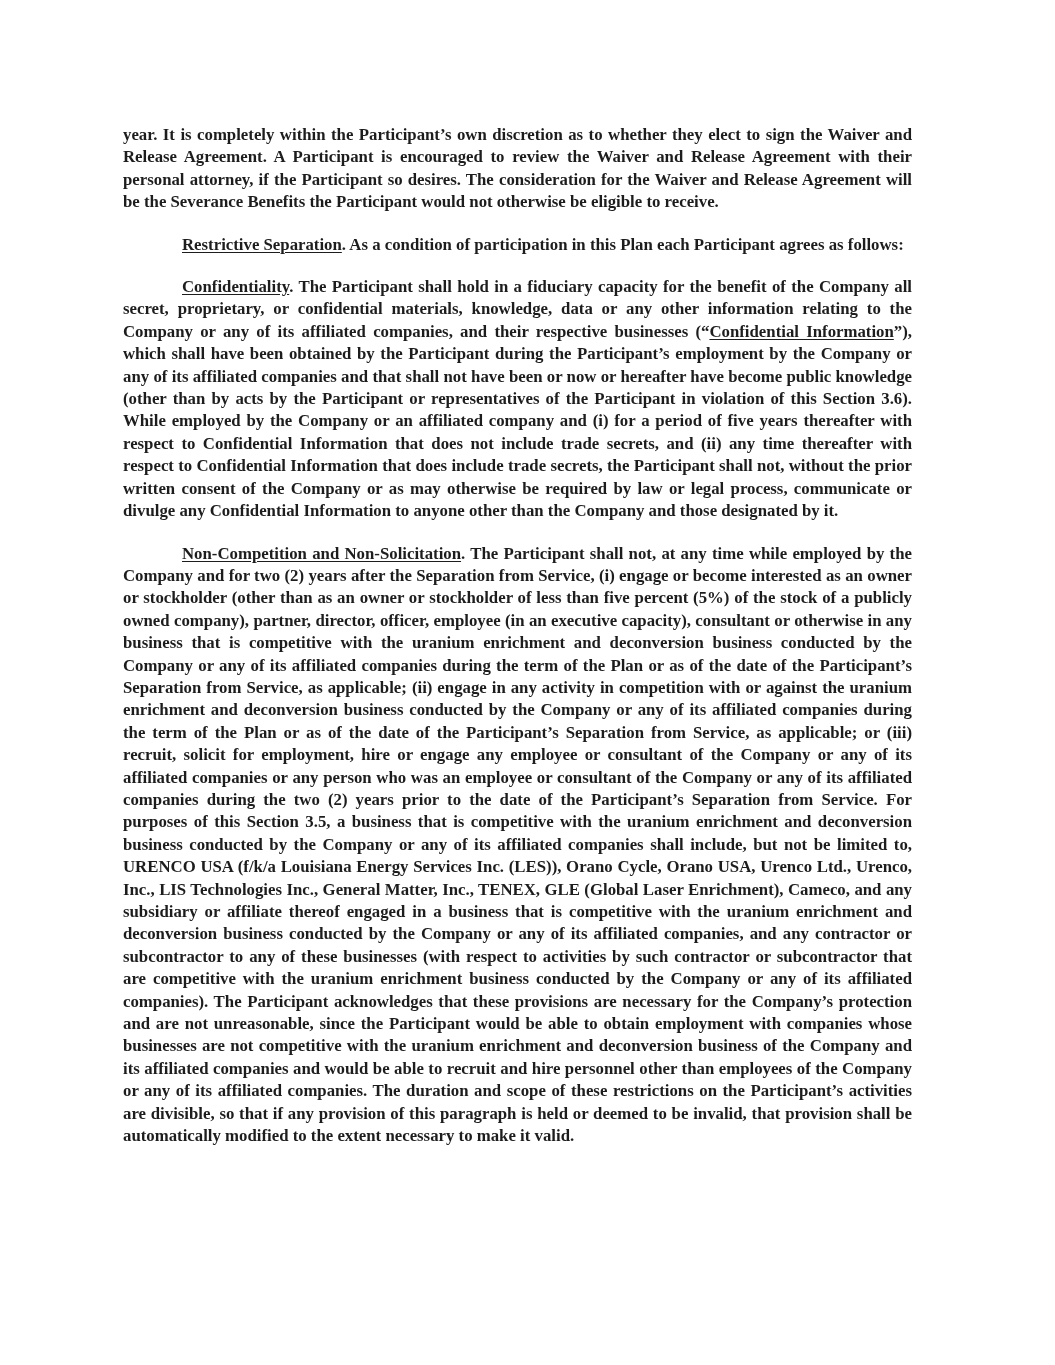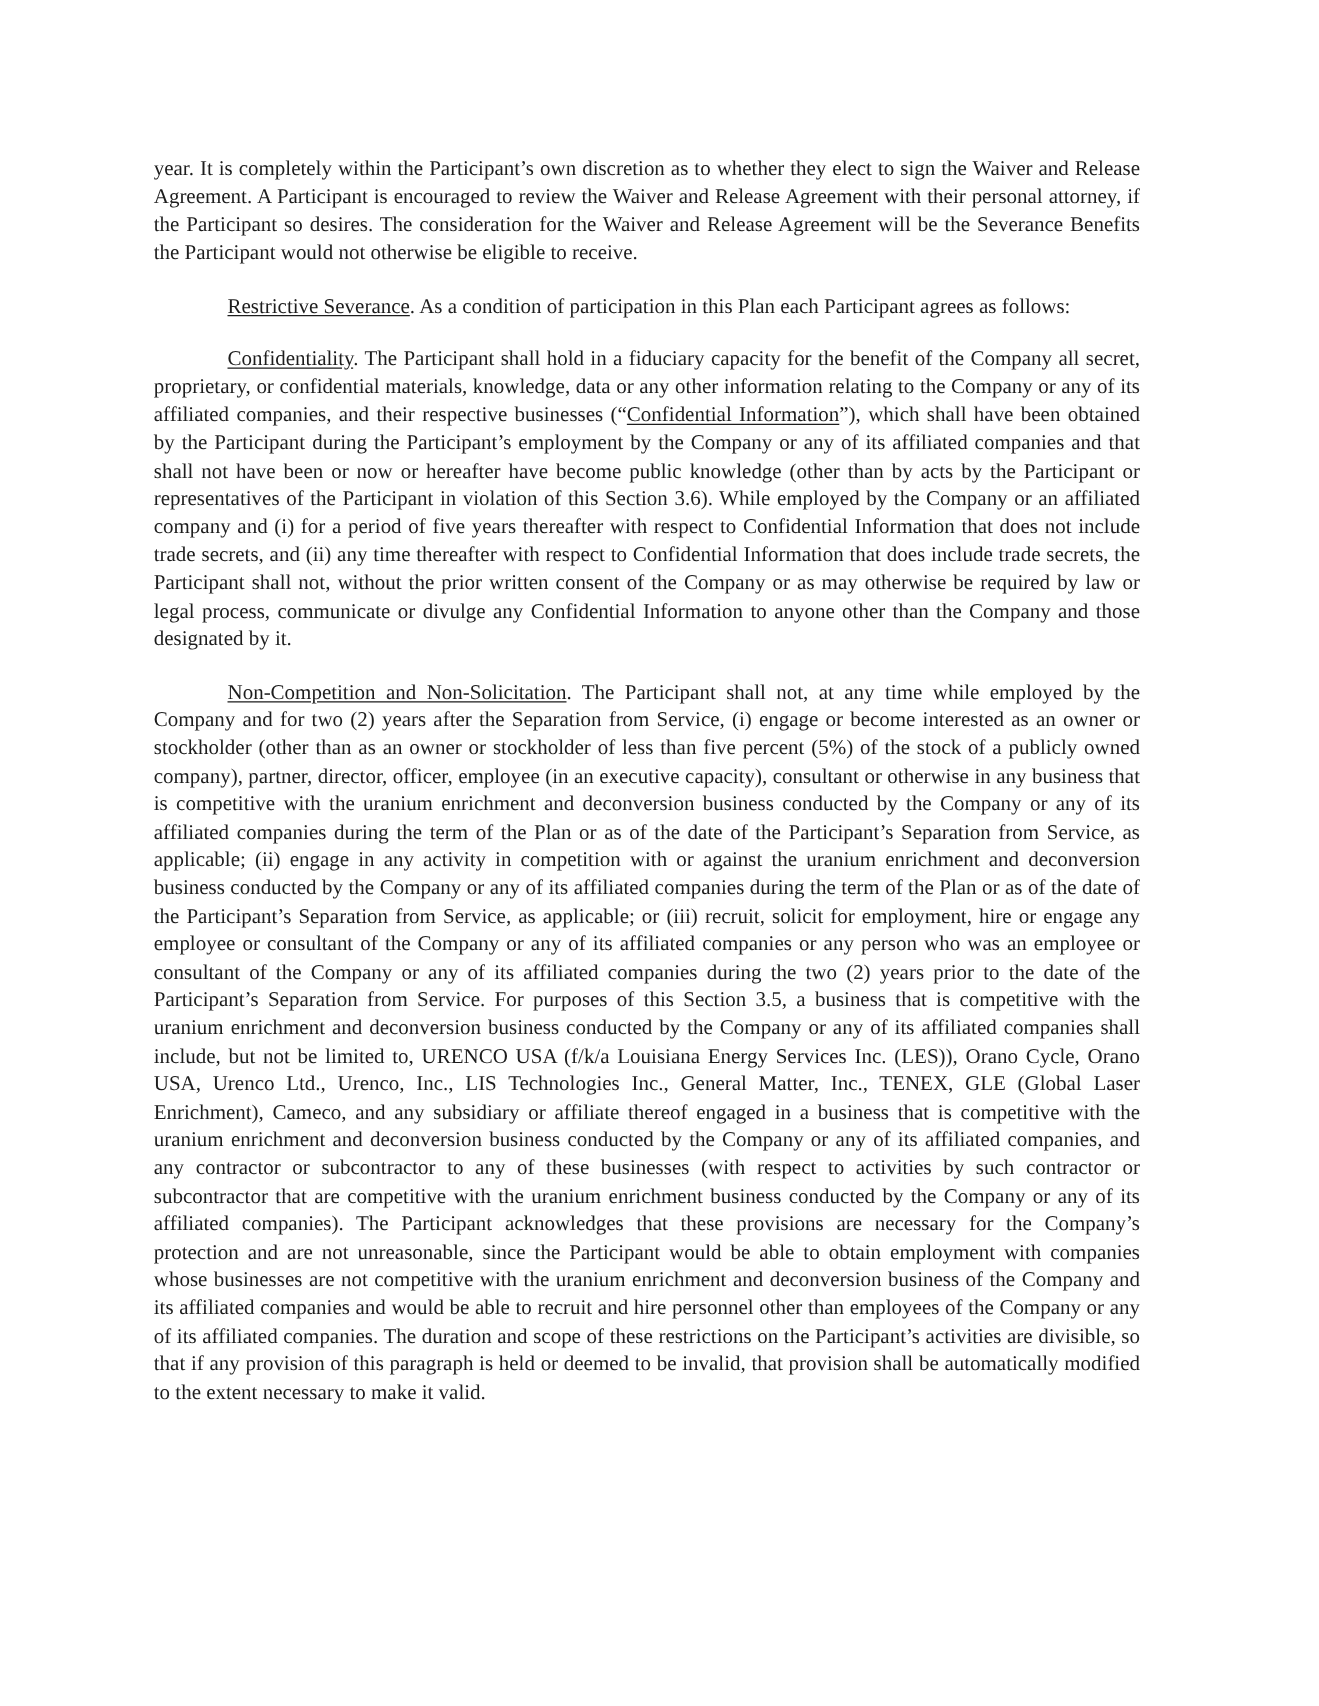--- a/index.html
+++ b/index.html
@@ -38,19 +38,19 @@
   }
   .run.underline {
     text-decoration: underline;
     text-underline-offset: 2px;
   }
 </style>
 </head>
 <body>
 
 <div class="page">
-  <div class="text-block" style="color: rgb(29, 29, 29);">
+  <div class="text-block" style="color: rgb(29, 29, 29); font-weight: bold;">
       <p class="para"><span class="run">year. It is completely within the Participant’s own discretion as to whether they elect to sign the Waiver and Release Agreement. A Participant is encouraged to review the Waiver and Release Agreement with their personal attorney, if the Participant so desires. The consideration for the Waiver and Release Agreement will be the Severance Benefits the Participant would not otherwise be eligible to receive.</span></p>
-      <p class="para indent"><span class="run underline">Restrictive Severance</span><span class="run">. As a condition of participation in this Plan each Participant agrees as follows:</span></p>
+      <p class="para indent"><span class="run underline">Restrictive Separation</span><span class="run">. As a condition of participation in this Plan each Participant agrees as follows:</span></p>
       <p class="para indent"><span class="run underline">Confidentiality</span><span class="run">. The Participant shall hold in a fiduciary capacity for the benefit of the Company all secret, proprietary, or confidential materials, knowledge, data or any other information relating to the Company or any of its affiliated companies, and their respective businesses (“</span><span class="run underline">Confidential Information</span><span class="run">”), which shall have been obtained by the Participant during the Participant’s employment by the Company or any of its affiliated companies and that shall not have been or now or hereafter have become public knowledge (other than by acts by the Participant or representatives of the Participant in violation of this Section 3.6). While employed by the Company or an affiliated company and (i) for a period of five years thereafter with respect to Confidential Information that does not include trade secrets, and (ii) any time thereafter with respect to Confidential Information that does include trade secrets, the Participant shall not, without the prior written consent of the Company or as may otherwise be required by law or legal process, communicate or divulge any Confidential Information to anyone other than the Company and those designated by it.</span></p>
       <p class="para indent"><span class="run underline">Non-Competition and Non-Solicitation</span><span class="run">. The Participant shall not, at any time while employed by the Company and for two (2) years after the Separation from Service, (i) engage or become interested as an owner or stockholder (other than as an owner or stockholder of less than five percent (5%) of the stock of a publicly owned company), partner, director, officer, employee (in an executive capacity), consultant or otherwise in any business that is competitive with the uranium enrichment and deconversion business conducted by the Company or any of its affiliated companies during the term of the Plan or as of the date of the Participant’s Separation from Service, as applicable; (ii) engage in any activity in competition with or against the uranium enrichment and deconversion business conducted by the Company or any of its affiliated companies during the term of the Plan or as of the date of the Participant’s Separation from Service, as applicable; or (iii) recruit, solicit for employment, hire or engage any employee or consultant of the Company or any of its affiliated companies or any person who was an employee or consultant of the Company or any of its affiliated companies during the two (2) years prior to the date of the Participant’s Separation from Service. For purposes of this Section 3.5, a business that is competitive with the uranium enrichment and deconversion business conducted by the Company or any of its affiliated companies shall include, but not be limited to, URENCO USA (f/k/a Louisiana Energy Services Inc. (LES)), Orano Cycle, Orano USA, Urenco Ltd., Urenco, Inc., LIS Technologies Inc., General Matter, Inc., TENEX, GLE (Global Laser Enrichment), Cameco, and any subsidiary or affiliate thereof engaged in a business that is competitive with the uranium enrichment and deconversion business conducted by the Company or any of its affiliated companies, and any contractor or subcontractor to any of these businesses (with respect to activities by such contractor or subcontractor that are competitive with the uranium enrichment business conducted by the Company or any of its affiliated companies). The Participant acknowledges that these provisions are necessary for the Company’s protection and are not unreasonable, since the Participant would be able to obtain employment with companies whose businesses are not competitive with the uranium enrichment and deconversion business of the Company and its affiliated companies and would be able to recruit and hire personnel other than employees of the Company or any of its affiliated companies. The duration and scope of these restrictions on the Participant’s activities are divisible, so that if any provision of this paragraph is held or deemed to be invalid, that provision shall be automatically modified to the extent necessary to make it valid.</span></p>
     </div>
 </div>
 
 </body></html>

